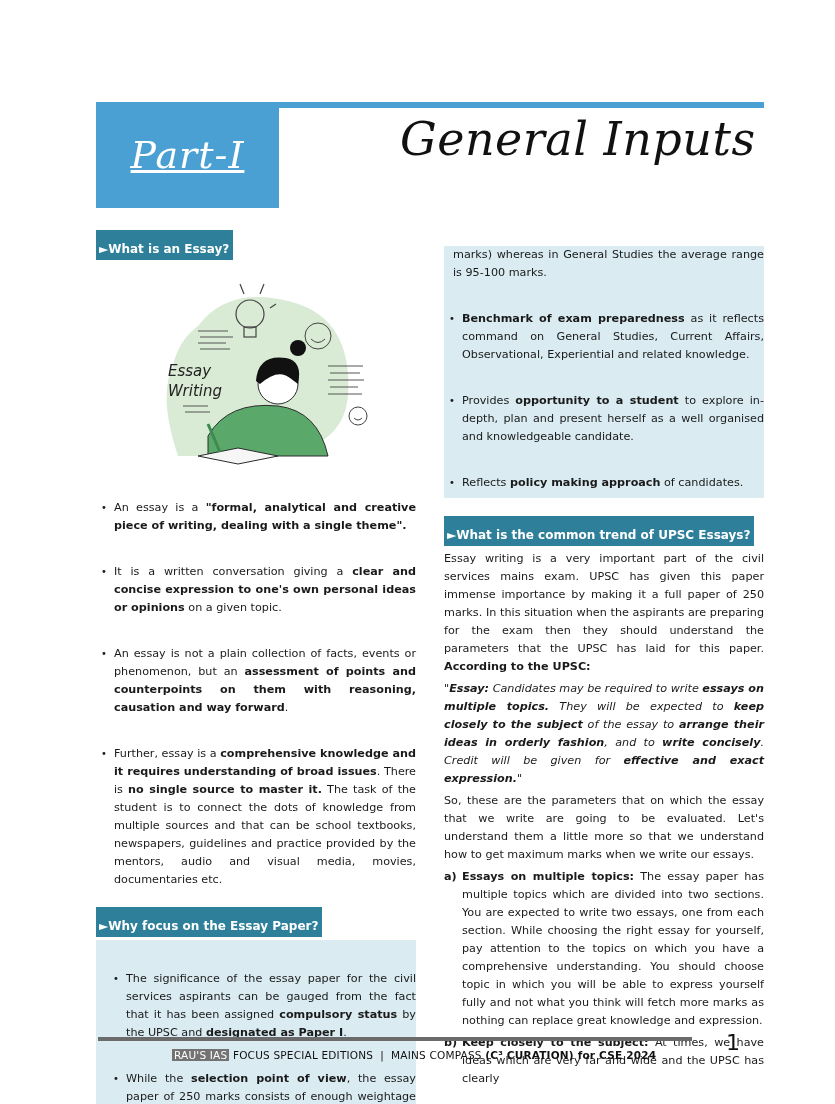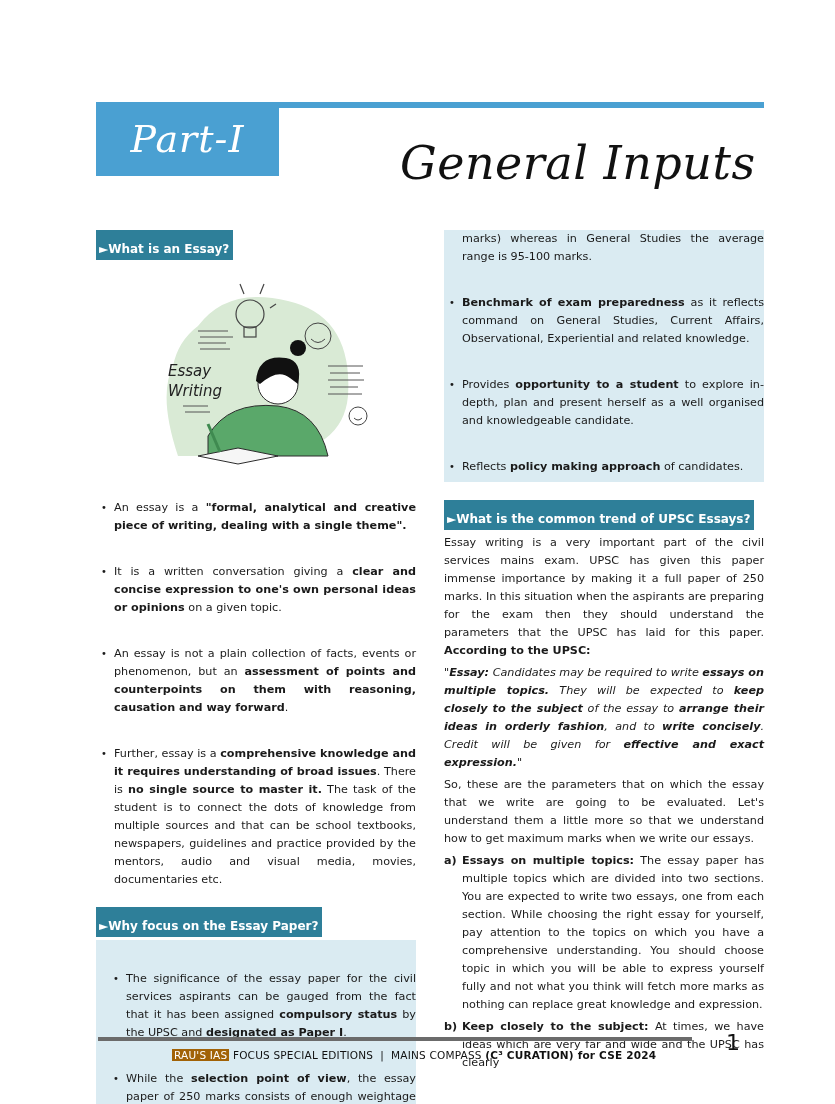--- a/index.html
+++ b/index.html
@@ -1,42 +1,42 @@
 <!DOCTYPE html>
 <html><head>
 <meta charset="utf-8">
 <style>
   html, body { margin:0; padding:0; background:#ffffff; }
   body { width:835px; height:1104px; position:relative; overflow:hidden;
          font-family:"DejaVu Sans", sans-serif; color:#1a1a1a; }
   .hdr-bar { position:absolute; left:96px; top:102px; width:668px; height:6px; background:#4aa0d2; }
-  .part-box { position:absolute; left:96px; top:102px; width:183px; height:74px; background:#4aa0d2;
-              color:#fff; display:flex; align-items:center; justify-content:center; }
+  .part-box { position:absolute; left:96px; top:102px; width:183px; height:106px; background:#4aa0d2;
+              color:#fff; display:flex; align-items:center; justify-content:center;text-decoration:underline; }
   .part-label { font-family:"DejaVu Serif", serif; font-style:italic; font-size:38px; font-weight:normal; letter-spacing:1px; }
-  .title { position:absolute; left:400px; top:136px; font-family:"DejaVu Serif", serif; font-style:italic;
+  .title { position:absolute; left:400px; top:112px; font-family:"DejaVu Serif", serif; font-style:italic;
            font-size:46px; color:#111; letter-spacing:0.5px; }
   .col { position:absolute; font-size:11.2px; line-height:18px; text-align:justify; }
   .col-left { left:96px; top:230px; width:320px; }
   .col-right { left:444px; top:230px; width:320px; }
   .sec-head { display:inline-block; background:#2e7f99; color:#fff; font-weight:bold; font-size:12px;
               padding:11px 4px 2px 3px; line-height:17px; }
   .illus { width:230px; height:205px; margin:6px 0 0 42px; position:relative; }
   ul.bl { margin:0; padding:0 0 0 18px; list-style:none; }
   ul.bl li { position:relative; margin-bottom:4px;margin-top:28px; }
   ul.bl li::before { content:"•"; position:absolute; left:-13px; top:0; font-size:10px; }
   .shaded { background:#daebf2; }
   b { font-weight:bold; }
   .para { margin:4px 0 4px 0; }
   .quote { font-style:italic; margin:4px 0; }
   .ol-item { position:relative; padding-left:18px; margin-bottom:4px; }
   .ol-item .lbl { position:absolute; left:0; top:0; font-weight:bold; }
   .footer-rule { position:absolute; left:98px; top:1037px; width:594px; height:4px; background:#6b6b6b; }
   .page-num { position:absolute; left:726px; top:1030px; font-size:22px; color:#111; }
   .footer { position:absolute; left:172px; top:1049px; font-size:10.5px; letter-spacing:0.2px; white-space:nowrap; color:#111; }
-  .footer .brand { background:#a16207; color:#fff; padding:0 2px; }
+  .footer .brand { background:#737373; color:#fff; padding:0 2px; }
   .footer .strong { font-weight:bold; }
 </style>
 </head>
 <body>
 
 <div class="hdr-bar"></div>
 <div class="part-box">
   <span class="part-label">Part-I</span>
 </div>
 <div class="title">General Inputs</div>
@@ -101,21 +101,21 @@
     <ul class="bl">
       <li><span>The significance of the essay paper for the civil services aspirants can be gauged from the fact that it has been assigned </span><b>compulsory status</b><span> by the UPSC and </span><b>designated as Paper I</b><span>.</span></li>
       <li><span>While the </span><b>selection point of view</b><span>, the essay paper of 250 marks consists of enough weightage to determine the final outcome/selection and ranking of the candidates.</span></li>
       <li style="margin-bottom:0;"><b>Average marks</b><span> in an essay paper is in the range of 115-125 out of 250 marks (and highest being 176</span></li>
     </ul>
   </div>
 </div>
 
 <div class="col col-right">
   <div class="shaded" style="padding:0 0 2px 0;">
-    <div style="padding-left:18px; margin-bottom:4px;">marks) whereas in General Studies the average range is 95-100 marks.</div>
+    <div style="padding-left:9px; margin-bottom:4px;margin-top:16px;">marks) whereas in General Studies the average range is 95-100 marks.</div>
     <ul class="bl">
       <li><b>Benchmark of exam preparedness</b><span> as it reflects command on General Studies, Current Affairs, Observational, Experiential and related knowledge.</span></li>
       <li><span>Provides </span><b>opportunity to a student</b><span> to explore in-depth, plan and present herself as a well organised and knowledgeable candidate.</span></li>
       <li><span>Reflects </span><b>policy making approach</b><span> of candidates.</span></li>
     </ul>
   </div>
 
   <div style="height:18px;"></div>
   <div class="sec-head">
     <span>►</span><span>What is the common trend of UPSC Essays?</span>

